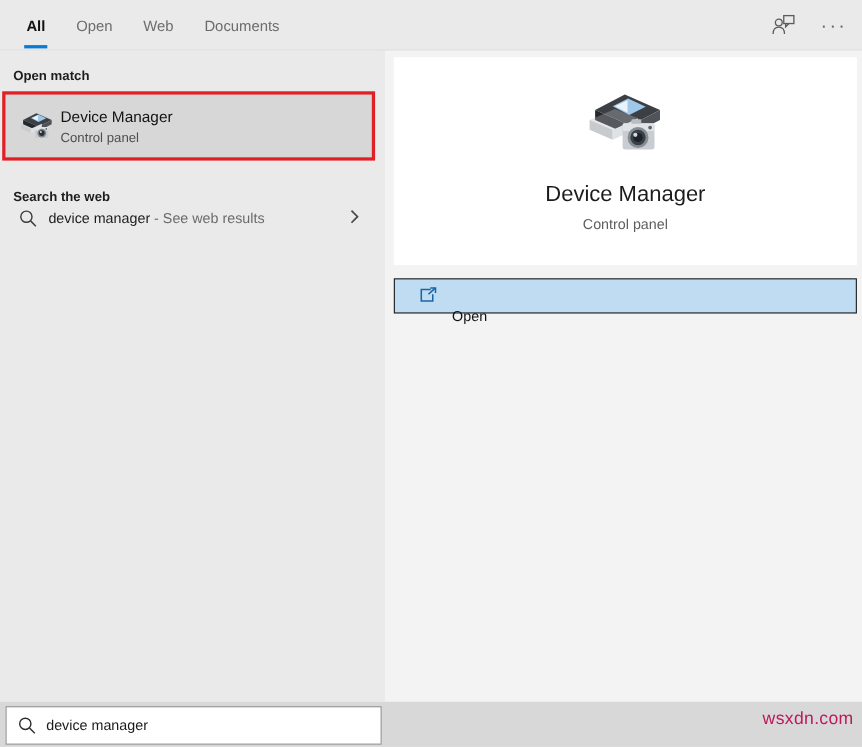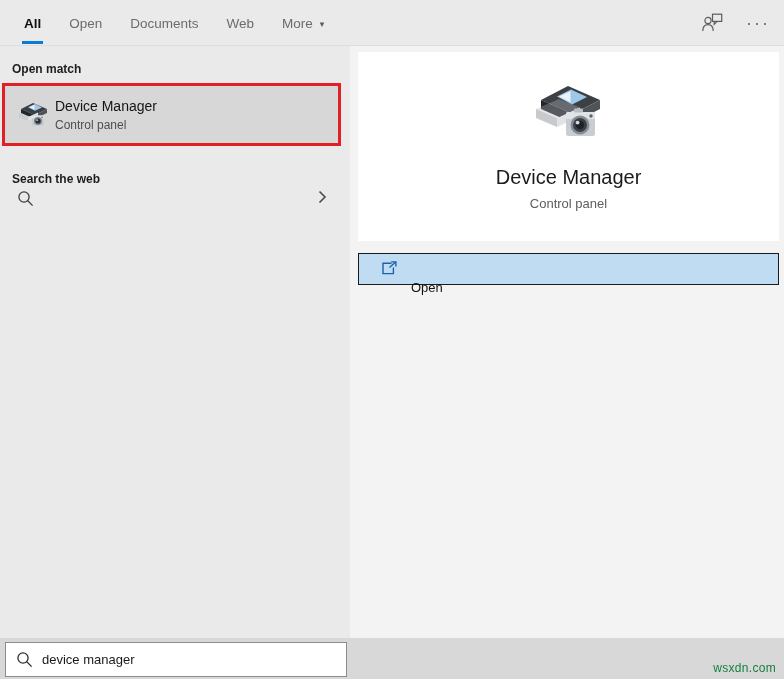--- a/index.html
+++ b/index.html
@@ -291,23 +291,23 @@
     align-items: center;
     justify-content: center;
   }
   .searchbox .sb-value {
     font-size: 13px;
     color: #1a1a1a;
   }
   .watermark {
     position: absolute;
     right: 8px;
-    bottom: 4px;
-    font-size: 12px;
-    color: #15803d;
+    bottom: 16px;
+    font-size: 16px;
+    color: #be185d;
     letter-spacing: 0.3px;
   }
 </style>
 </head>
 <body>
 
 <div class="shell">
 
   <div class="flyout">
 
@@ -317,31 +317,27 @@
         <div class="tab active">
           <span>All</span>
           <span class="underline"></span>
         </div>
 
         <div class="tab">
           <span>Open</span>
         </div>
 
         <div class="tab">
+          <span>Web</span>
+        </div>
+
+        <div class="tab">
           <span>Documents</span>
         </div>
 
-        <div class="tab">
-          <span>Web</span>
-        </div>
-
-        <div class="tab">
-          <span>More</span>
-          <span class="caret">▾</span>
-        </div>
 
       </div>
 
       <div class="tabstrip-right">
         <div class="hdr-btn">
           <svg width="22" height="20" viewBox="0 0 22 20">
             <circle cx="7" cy="7.5" r="3.1" fill="none" stroke="#5c5c5c" stroke-width="1.2"></circle>
             <path d="M1.8 18 C1.8 13.6 4.2 11.6 7 11.6 C9.8 11.6 12.2 13.6 12.2 18" fill="none" stroke="#5c5c5c" stroke-width="1.2"></path>
             <rect x="11.5" y="1.2" width="9.2" height="7.2" fill="none" stroke="#5c5c5c" stroke-width="1.2"></rect>
             <path d="M13.2 8.4 L13.2 11.4 L16.2 8.4" fill="none" stroke="#5c5c5c" stroke-width="1.2"></path>
@@ -387,20 +383,23 @@
       <div class="highlight-box"></div>
 
       <div class="section-label" id="search-web-label">Search the web</div>
 
       <div class="web-row">
         <div class="magnifier">
           <svg width="17" height="17" viewBox="0 0 17 17">
             <circle cx="7" cy="7" r="5.1" fill="none" stroke="#3c3c3c" stroke-width="1.3"></circle>
             <line x1="10.8" y1="10.8" x2="15.6" y2="15.6" stroke="#3c3c3c" stroke-width="1.3"></line>
           </svg>
+        </div>
+        <div class="webtext">
+          <span>device manager</span><span class="suffix"> - See web results</span>
         </div>
         <div class="chev">
           <svg width="9" height="14" viewBox="0 0 9 14">
             <polyline points="1.5,1.5 7,7 1.5,12.5" fill="none" stroke="#4a4a4a" stroke-width="1.6"></polyline>
           </svg>
         </div>
       </div>
 
     </div>
 

